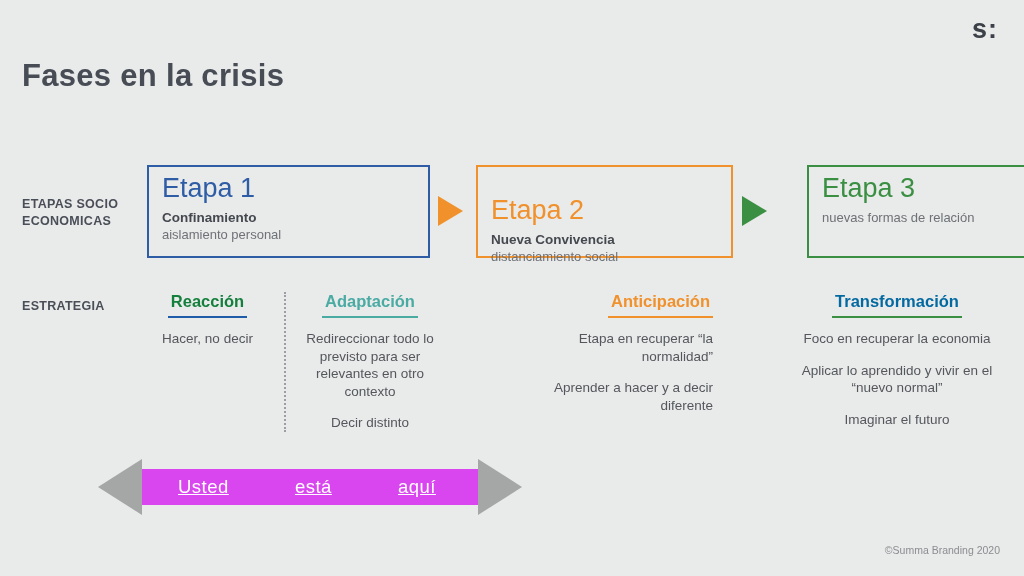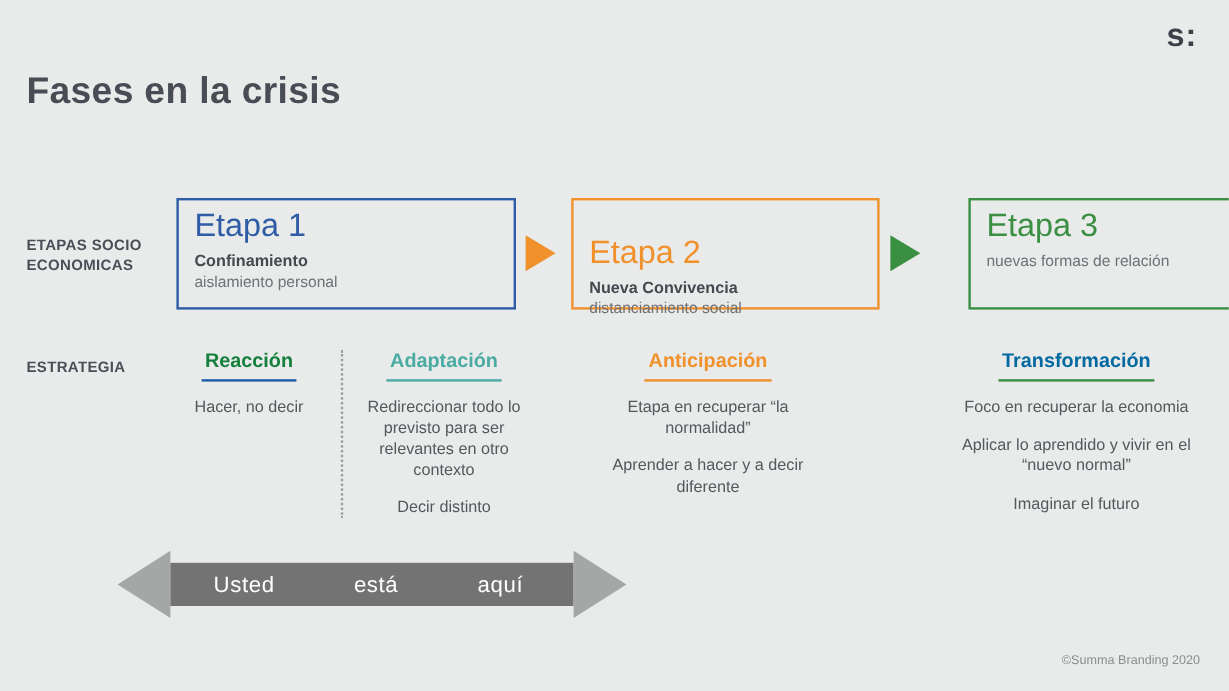--- a/index.html
+++ b/index.html
@@ -67,21 +67,21 @@
     border-bottom: 2px solid;
   }
   .strategy-col .point {
     font-size: 13.5px; line-height: 1.3; color: #54575c;
     margin-bottom: 14px;
   }
   .col-1 { left: 140px; width: 135px; }
   .col-1 .strategy-title { color: #15803d; border-color: #1e5caa; }
   .col-2 { left: 291px; width: 158px; }
   .col-2 .strategy-title { color: #4aaba3; border-color: #4aaba3; }
-  .col-3 { left: 495px; width: 190px; }
+  .col-3 { left: 523px; width: 190px; text-align: right; }
   .col-3 .strategy-title { color: #f0912c; border-color: #f0912c; }
   .col-4 { left: 786px; width: 222px; }
   .col-4 .strategy-title { color: #0369a1; border-color: #3a8f43; }
 
   .dotted-divider {
     position: absolute; left: 284px; top: 292px; height: 140px; width: 0;
     border-left: 2px dotted #9b9fa4;
   }
 
   
@@ -94,24 +94,24 @@
     border-top: 28px solid transparent;
     border-bottom: 28px solid transparent;
     border-right: 44px solid #a5a6a6;
   }
   .pos-arrow .head.right {
     border-top: 28px solid transparent;
     border-bottom: 28px solid transparent;
     border-left: 44px solid #a5a6a6;
   }
   .pos-arrow .body {
-    flex: 1; height: 36px; background: #737373;
+    flex: 1; height: 36px; background: #d946ef;
     display: flex; align-items: center; justify-content: space-between;
     padding: 0 42px 0 36px;
-    color: #ffffff; font-size: 18.5px; font-weight: 500; letter-spacing: 0.5px;
+    color: #ffffff; font-size: 18.5px; font-weight: 500; letter-spacing: 0.5px; text-decoration: underline;
   }
 
   
   .footer {
     position: absolute; right: 24px; bottom: 20px;
     font-size: 10.5px; color: #8b8d90;
   }
 </style>
 </head>
 <body>

